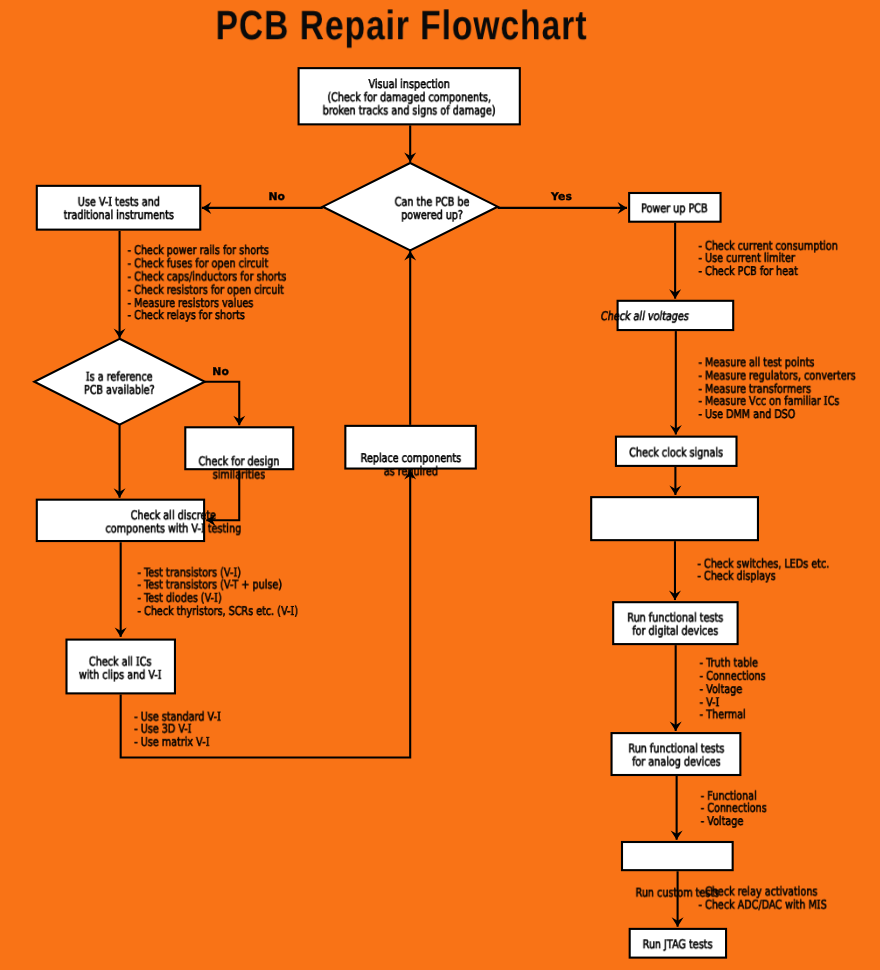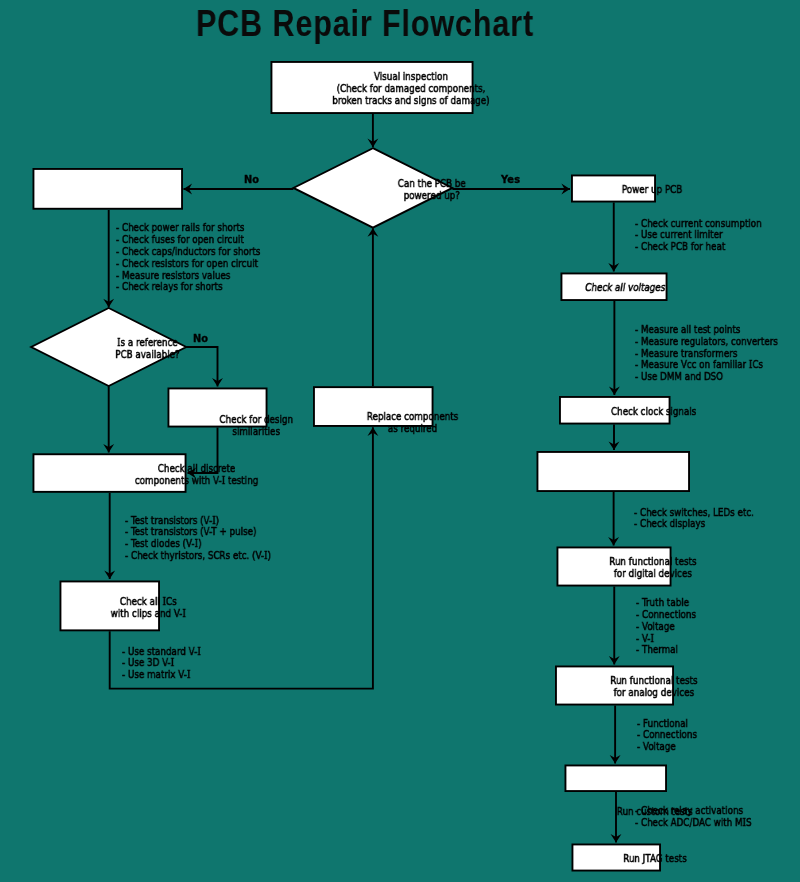--- a/index.html
+++ b/index.html
@@ -1,23 +1,23 @@
 <!DOCTYPE html>
 <html><head>
 <meta charset="utf-8">
 <title>PCB Repair Flowchart</title>
 <style>
   html,body{margin:0;padding:0;background:#ffffff;}
   body{width:800px;height:882px;overflow:hidden;
        font-family:"DejaVu Sans",sans-serif;
        -webkit-font-smoothing:antialiased;}
-  #stage{position:relative;width:800px;height:882px;background:#0f766e;}
+  #stage{position:relative;width:800px;height:882px;background:#f97316;}
   #shapes{position:absolute;left:0;top:0;}
   .lbl{position:absolute;color:#000;text-align:center;line-height:11.9px;
-       font-size:11px;white-space:nowrap;margin-left:39px;-webkit-text-stroke:0.55px #000;}
+       font-size:11px;white-space:nowrap;-webkit-text-stroke:0.55px #000;}
   .lbl>span{display:block;transform:scaleX(0.795);will-change:transform;}
   .lbl span{display:block;}
   .note{position:absolute;color:#000;text-align:left;line-height:11.8px;
         font-size:11px;white-space:nowrap;-webkit-text-stroke:0.55px #000;
         transform:scaleX(0.795);transform-origin:left top;}
   .note>span{display:block;will-change:transform;}
   .note span{display:block;}
   i.sf{font-style:normal;font-family:"DejaVu Serif",serif;}
   .edge-lbl{position:absolute;color:#000;font-size:9.8px;font-weight:bold;white-space:nowrap;will-change:transform;-webkit-text-stroke:0.35px #000;letter-spacing:0.15px;}
   #title{position:absolute;color:#0a0a0a;font-family:"Liberation Sans",sans-serif;font-weight:bold;font-size:37.5px;white-space:nowrap;letter-spacing:1.1px;transform:scaleX(0.813);transform-origin:left top;will-change:transform;}
@@ -147,20 +147,24 @@
     </svg>
 <div class="lbl" style="left: 273.039px; top: 71.1406px;">
       <span>Visual inspection</span>
       <span>(Check for damaged components,</span>
       <span>broken tracks and signs of damage)</span>
     </div>
     <div class="lbl" style="left: 350px; top: 178.094px;">
       <span>Can the PCB be</span>
       <span>powered up?</span>
     </div>
+    <div class="lbl" style="left: 44.7266px; top: 178.444px;">
+      <span>Use V-<i class="sf">I</i> tests and</span>
+      <span>traditional instruments</span>
+    </div>
     <div class="lbl" style="left: 575.461px; top: 184.047px;">
       <span>Power up PCB</span>
     </div>
     <div class="lbl" style="left: 68.2703px; top: 336.594px;">
       <span><i class="sf">I</i>s a reference</span>
       <span>PCB available?</span>
     </div>
     <div class="lbl" style="left: 171.273px; top: 414px;">
       <span>Check for design</span>
       <span>similarities</span>

